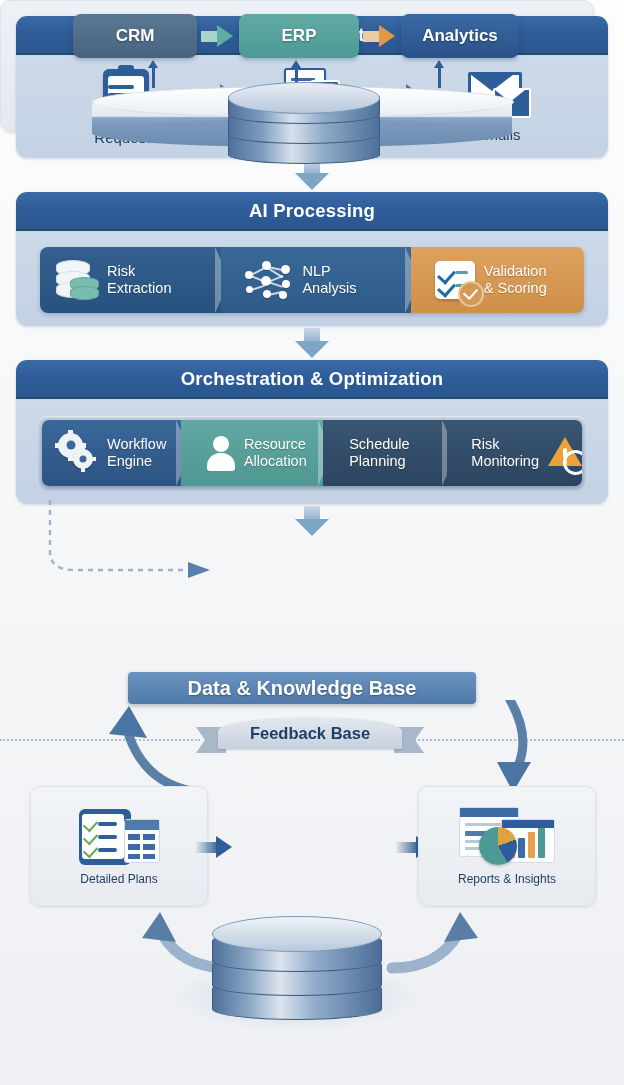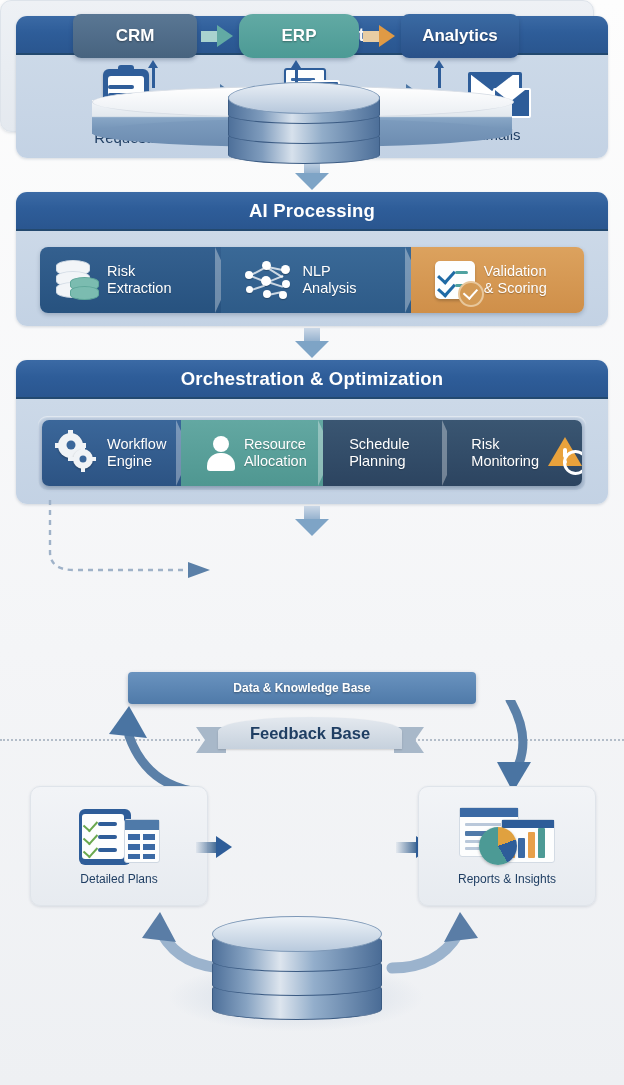--- a/index.html
+++ b/index.html
@@ -138,21 +138,21 @@
 
   
   #sec-sys{left:16px;top:538px;width:592px;height:130px;border-radius:11px;
       background:linear-gradient(180deg,#eef1f5 0%,#e4e9ef 100%);
       box-shadow:0 1px 3px rgba(40,60,90,.15);border:1px solid #dde3ea;}
   .sysrow{position:absolute;left:0;top:14px;width:592px;display:flex;align-items:center;justify-content:center;gap:0;}
   .sysbox{height:44px;border-radius:8px;display:flex;align-items:center;justify-content:center;
           color:#fff;font-size:17px;font-weight:bold;text-shadow:0 1px 2px rgba(0,0,0,.35);
           box-shadow:0 2px 4px rgba(30,50,80,.3);}
   .sysCRM{width:124px;background:linear-gradient(180deg,#5a7794 0%,#47637f 100%);}
-  .sysERP{width:120px;background:linear-gradient(180deg,#62aaa4 0%,#4c9a95 100%);border-radius:14px;}
+  .sysERP{width:120px;background:linear-gradient(180deg,#62aaa4 0%,#4c9a95 100%);}
   .sysANA{width:118px;background:linear-gradient(180deg,#3a6aa3 0%,#2a5189 100%);}
   .sysarrow{width:42px;height:22px;position:relative;flex:none;}
   .sysarrow .s{position:absolute;left:4px;top:6px;width:18px;height:11px;}
   .sysarrow .a{position:absolute;left:20px;top:0;width:0;height:0;
       border-top:11px solid transparent;border-bottom:11px solid transparent;}
   .sa-teal .s{background:#a9d3cf;} .sa-teal .a{border-left:16px solid #62aaa4;}
   .sa-or .s{background:#e8cda4;} .sa-or .a{border-left:16px solid #e09a45;}
 
   .upar{position:absolute;width:10px;height:28px;top:60px;}
   .upar .st{position:absolute;left:3.5px;top:6px;width:3.5px;height:22px;background:#2e5d99;}
@@ -169,21 +169,21 @@
 
   .ctrdb{position:absolute;left:228px;top:82px;width:150px;height:88px;}
   .ctrdb .lay{position:absolute;left:0;width:150px;height:34px;border-radius:50%/26%;
       background:linear-gradient(90deg,#4e709a 0%,#7f9cbd 22%,#d7e1ec 42%,#92adc9 62%,#4d6f99 100%);
       border:1.4px solid #3c5c84;}
   .ctrdb .capt{position:absolute;left:0;top:0;width:150px;height:30px;border-radius:50%;
       background:linear-gradient(180deg,#e8eef5,#b7c8dc);border:1.4px solid #7e99b8;}
 
   .dkb{position:absolute;left:128px;top:672px;width:348px;height:32px;border-radius:4px;
        background:linear-gradient(180deg,#6a93bf 0%,#4f7aa9 100%);
-       display:flex;align-items:center;justify-content:center;color:#fff;font-size:12px;font-weight:bold;
+       display:flex;align-items:center;justify-content:center;color:#fff;font-size:20px;font-weight:bold;
        text-shadow:0 1px 2px rgba(0,0,0,.35);box-shadow:0 2px 4px rgba(30,50,80,.3);}
 
   
   .dotline{position:absolute;top:739px;height:0;border-top:2px dotted #b3bdc9;}
   #dot-l{left:0;width:200px;}
   #dot-r{left:410px;width:214px;}
   .ribbon{position:absolute;left:196px;top:717px;width:228px;height:44px;}
   .ribbon .body{position:absolute;left:22px;top:0;width:184px;height:32px;
       background:linear-gradient(180deg,#e4e9ef 0%,#c6d1dd 100%);
       border-radius:50%/14px 14px 0 0;display:flex;align-items:center;justify-content:center;

